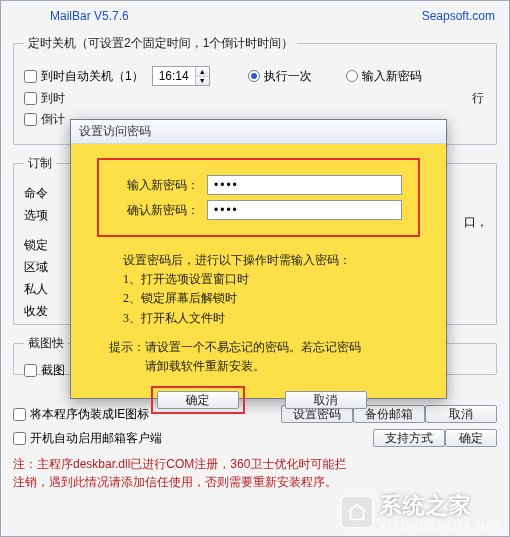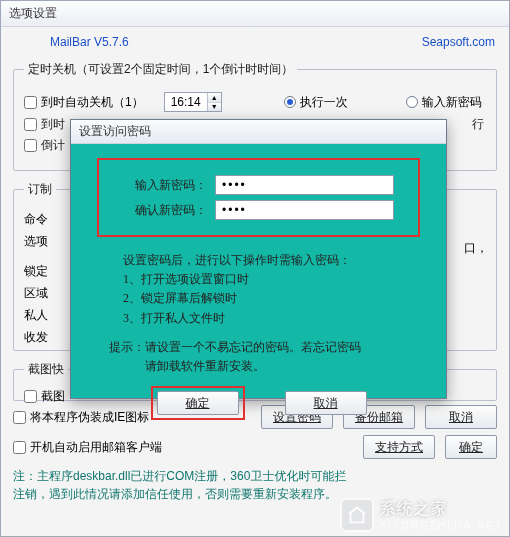--- a/index.html
+++ b/index.html
@@ -47,21 +47,21 @@
     padding: 10px 10px 12px 10px;
     background: #f4f4f4;
   }
   fieldset.group > legend {
     padding: 0 4px;
     color: #1a1a1a;
   }
   .row {
     display: flex;
     align-items: center;
-    gap: 20px;
+    gap: 8px;
     margin: 4px 0;
   }
   .chk {
     display: inline-flex;
     align-items: center;
     gap: 4px;
   }
   input[type=checkbox], input[type=radio] {
     width: 13px; height: 13px;
     margin: 0;
@@ -95,93 +95,92 @@
   .radio { display:inline-flex;align-items:center;gap:4px; }
   .radio .dot {
     width:12px;height:12px;border:1px solid #6f7b8f;border-radius:50%;
     display:inline-flex;align-items:center;justify-content:center;background:#fff;
   }
   .radio.checked .dot::after{
     content:"";width:6px;height:6px;border-radius:50%;background:#2b5bd7;
   }
   .btn {
     display:inline-flex;align-items:center;justify-content:center;
-    min-width:72px;height:24px;
+    min-width:72px;height:18px;
     border:1px solid #8f98a8;
     background:linear-gradient(#fdfdfd,#e7eaef);
     border-radius:2px;
     padding:0 10px;
     cursor:pointer;
     color:#222;
-    text-decoration:underline;
   }
   .partial-label {
     color:#222;
   }
   .bottom-area {
     position:absolute;
     left:12px; right:12px;
     top:398px;
   }
   .bottom-row {
-    display:flex;align-items:center;gap:10px;margin:6px 0;
+    display:flex;align-items:center;margin:6px 0;
   }
   .bottom-row .spacer{flex:1;}
   .note {
-    color:#0f766e;
+    color:#b91c1c;
     font-size:12px;
     line-height:1.5;
     margin-top:8px;
   }
   
   .watermark {
     position:absolute;
     right:6px; bottom:4px;
     display:flex;align-items:center;gap:6px;
     color:#fff;
     opacity:0.92;
     pointer-events:none;
   }
   .watermark .logo{
     width:34px;height:34px;border:2px solid rgba(255,255,255,0.85);border-radius:6px;
     display:flex;align-items:center;justify-content:center;
     background:rgba(120,130,150,0.15);
   }
   .watermark .logo svg{width:22px;height:22px;stroke:#fff;fill:none;stroke-width:2;}
   .watermark .txt{
-    font-size:16px;font-weight:normal;letter-spacing:1px;
+    font-size:22px;font-weight:bold;letter-spacing:1px;
     text-shadow:0 0 4px rgba(0,0,0,0.4);
   }
   .watermark .sub{
     font-size:10px;letter-spacing:2px;display:block;color:rgba(255,255,255,0.85);
   }
 
   
   .modal {
     position:absolute;
     left:70px; top:119px;
     width:377px; height:280px;
     border:1px solid #6f7b93;
-    background:#14b8a6;
+    background:#fde047;
     box-shadow:0 4px 14px rgba(0,0,0,0.35);
   }
   .modal .titlebar{
     background:linear-gradient(#fbfcfe,#e6eaf2);
     height:24px;
   }
   .modal .body{
     padding:14px 18px 12px 18px;
   }
   .pw-block{
     border:2px solid #e03030;
     padding:10px 12px;
     margin:0 8px 14px 8px;
   }
   .pw-row{
-    display:flex;align-items:center;gap:8px;margin:5px 12px;
+    display:flex;align-items:center;gap:8px;margin:5px 4px;
   }
   .pw-row label{width:84px;text-align:right;color:#222;}
   .pw-row input{
     flex:1;height:20px;border:1px solid #8f98a8;background:#fff;
     padding:0 6px;font-family:inherit;font-size:12px;letter-spacing:2px;
   }
   .modal .info{
     margin:0 8px 10px 34px;
     line-height:1.6;color:#222;font-family:Liberation Serif, serif;
   }
@@ -196,23 +195,20 @@
   .ok-highlight{
     border:2px solid #e03030;
     padding:3px 4px;
     display:inline-flex;
   }
 </style>
 </head>
 <body>
 
 <div class="main-window">
-  <div class="titlebar">
-    <span>选项设置</span>
-  </div>
   <div class="inner">
     <div class="brandrow">
       <span>MailBar V5.7.6</span>
       <span>Seapsoft.com</span>
     </div>
 
     <fieldset class="group">
       <legend>定时关机（可设置2个固定时间，1个倒计时时间）</legend>
       <div class="row">
         <label class="chk">

